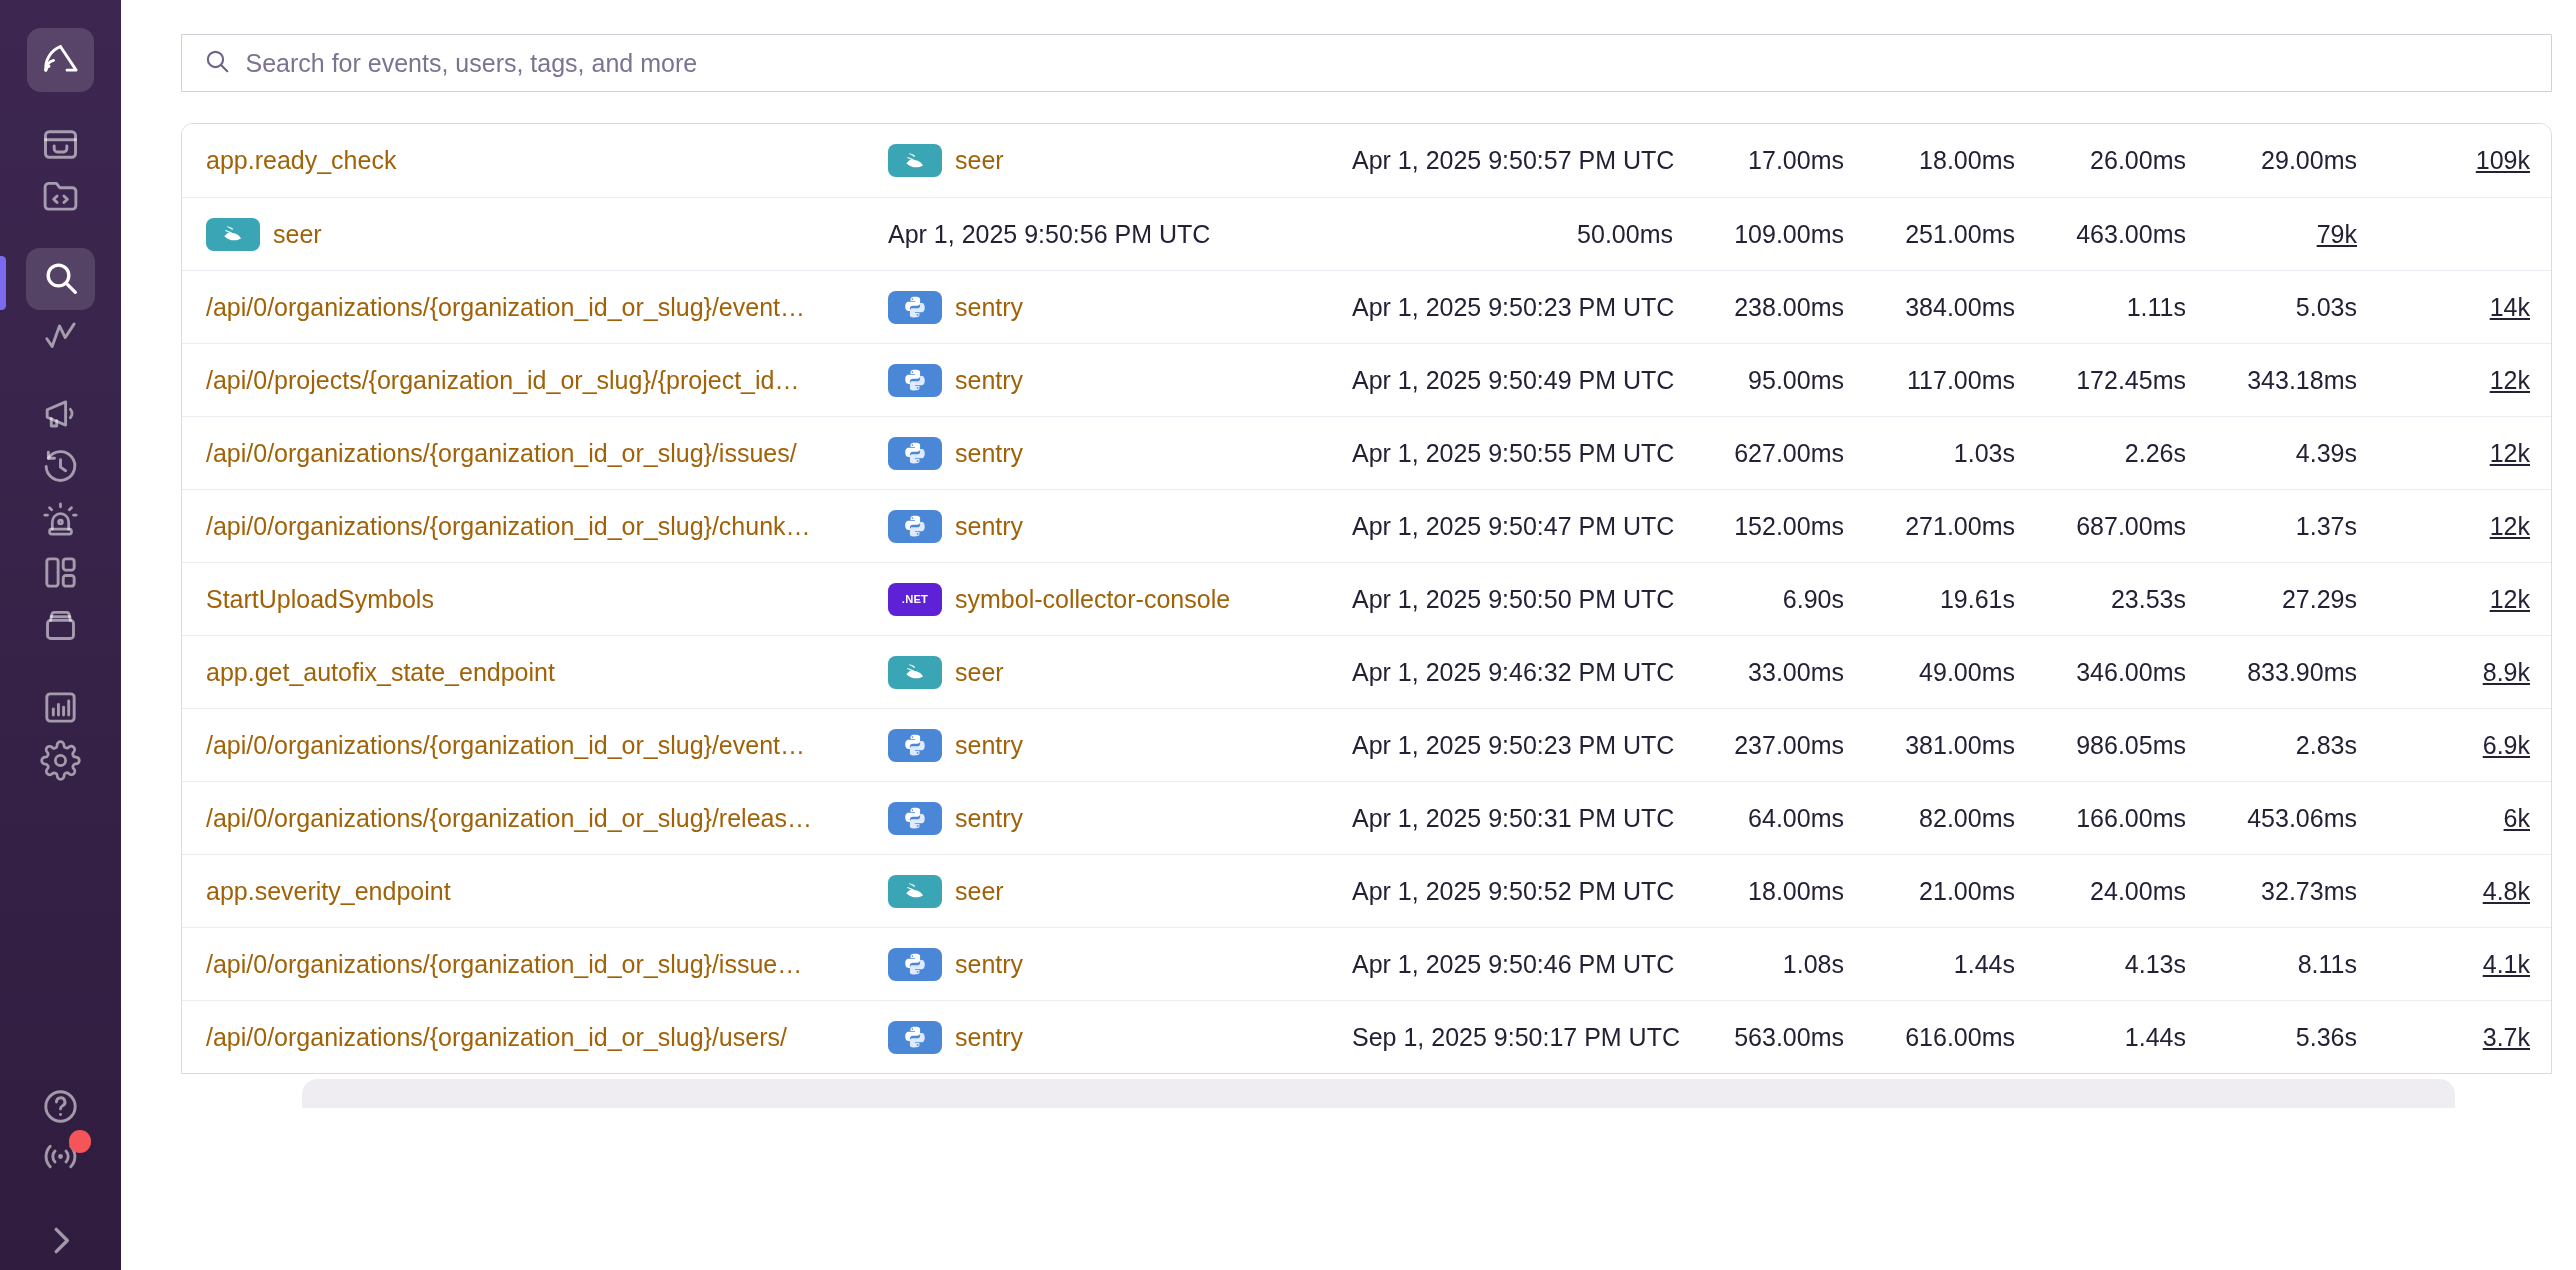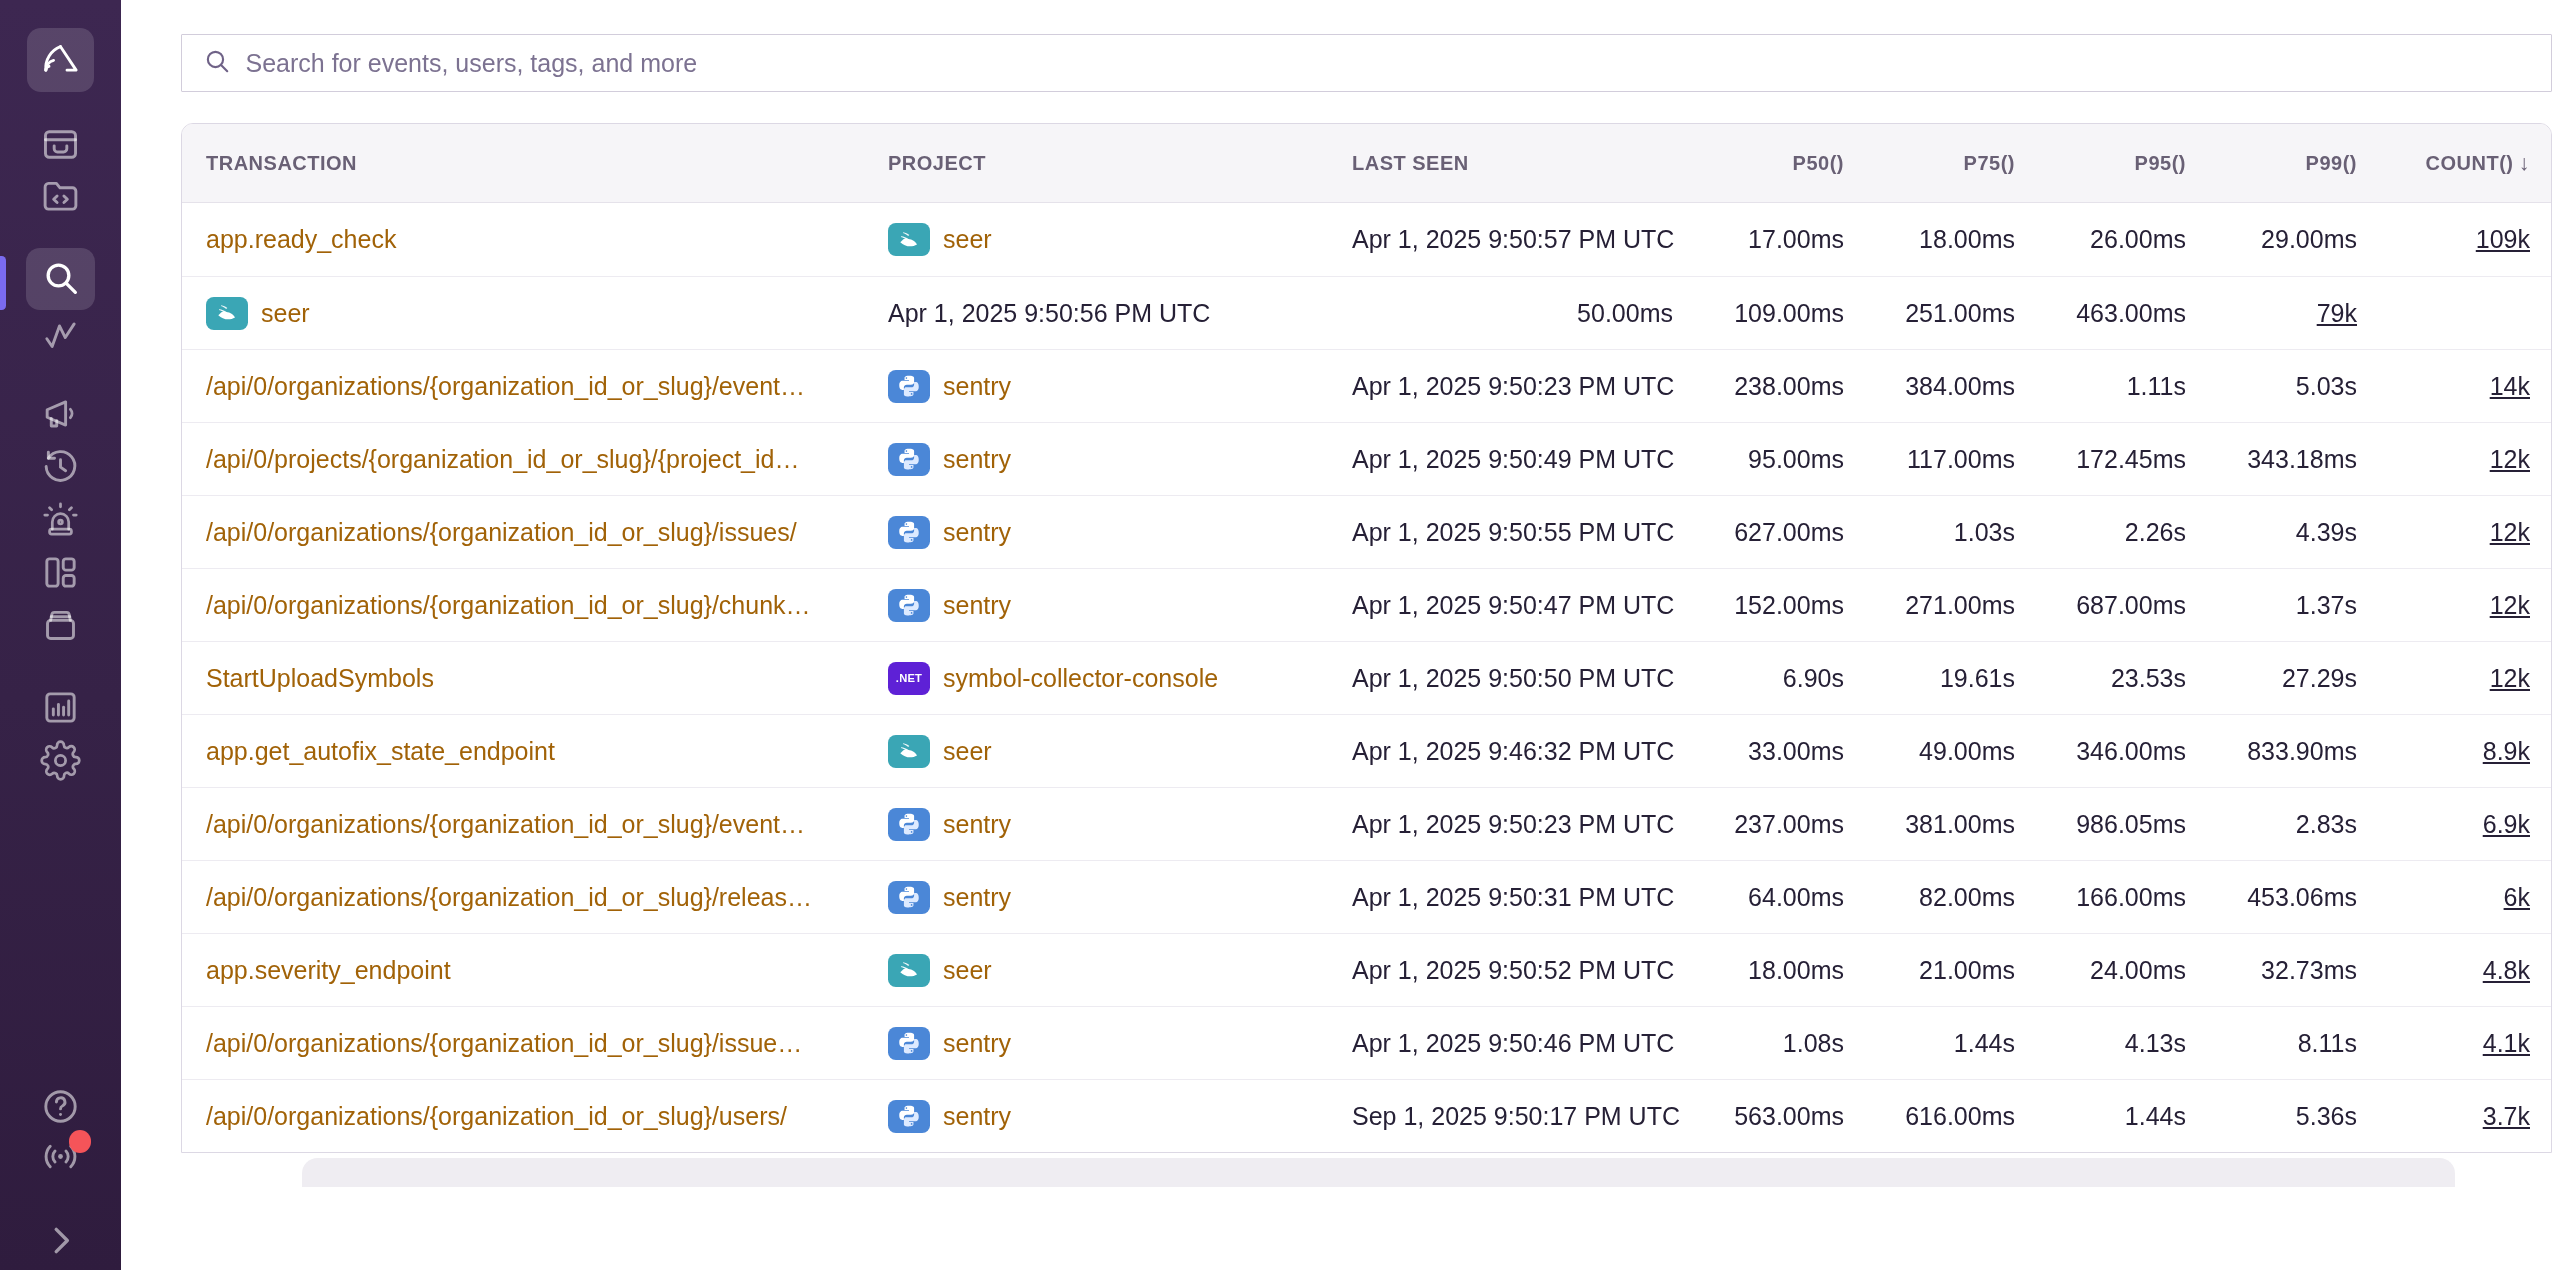--- a/index.html
+++ b/index.html
@@ -63,21 +63,21 @@
   .trow { height:73px; font-size:25px; background:#fff; }
   .trow + .trow { border-top:1.7px solid #edebf1; }
   .cell-trans { padding-left:24px; white-space:nowrap; overflow:hidden; }
   .cell-trans a, .cell-proj a { color:#a16207; text-decoration:none; cursor:pointer; }
   .cell-proj { padding-left:24px; display:flex; align-items:center; gap:13px;
                white-space:nowrap; overflow:hidden; }
   .cell-seen { padding-left:24px; color:#262036; white-space:nowrap; }
   .cell-num { text-align:right; padding-right:21px; color:#262036; white-space:nowrap; }
   .cell-count { padding-right:21px;text-decoration:underline; }
 
-  .pbadge { width:42px; height:33px; border-radius:7.8px; flex:none;
+  .pbadge { width:54px; height:33px; border-radius:7.8px; flex:none;
             display:flex; align-items:center; justify-content:center; overflow:hidden; }
   .pbadge svg { width:26px; height:26px; }
   .g-seer, .g-python, .g-dotnet { display:none; }
   .pbadge[data-platform="seer"]   { background:#3aa6b5; }
   .pbadge[data-platform="python"] { background:#4b87d7; }
   .pbadge[data-platform="dotnet"] { background:#5e21d6; }
   .pbadge[data-platform="seer"]   .g-seer   { display:block; }
   .pbadge[data-platform="python"] .g-python { display:block; }
   .pbadge[data-platform="dotnet"] .g-dotnet { display:block; color:#fff; font-size:11.2px;
                                               font-weight:700; letter-spacing:0.2px; }
@@ -254,32 +254,20 @@
     <span>
       <svg viewBox="0 0 24 24" fill="none" stroke="currentColor" stroke-width="1.8" stroke-linecap="round">
         <circle cx="10.5" cy="10.5" r="6.4"></circle>
         <path d="M15.4 15.4 20.4 20.4"></path>
       </svg>
     </span>
     <input type="text" placeholder="Search for events, users, tags, and more" style="">
   </div>
 
   <section class="table">
-    <div class="grid-row thead">
-      <div class="th">TRANSACTION</div>
-      <div class="th">PROJECT</div>
-      <div class="th">LAST SEEN</div>
-      <div class="th num">P50()</div>
-      <div class="th num">P75()</div>
-      <div class="th num">P95()</div>
-      <div class="th num">P99()</div>
-      <div class="th num">
-        <span>COUNT()</span><span class="arrow">↓</span>
-      </div>
-    </div>
 
     <div class="tbody">
 
         <div class="grid-row trow">
           <div class="cell-trans">
             <a>app.ready_check</a>
           </div>
           <div class="cell-proj">
             <span class="pbadge" data-platform="seer">
               <svg class="g-seer" viewBox="0 0 24 24" fill="#fff">

